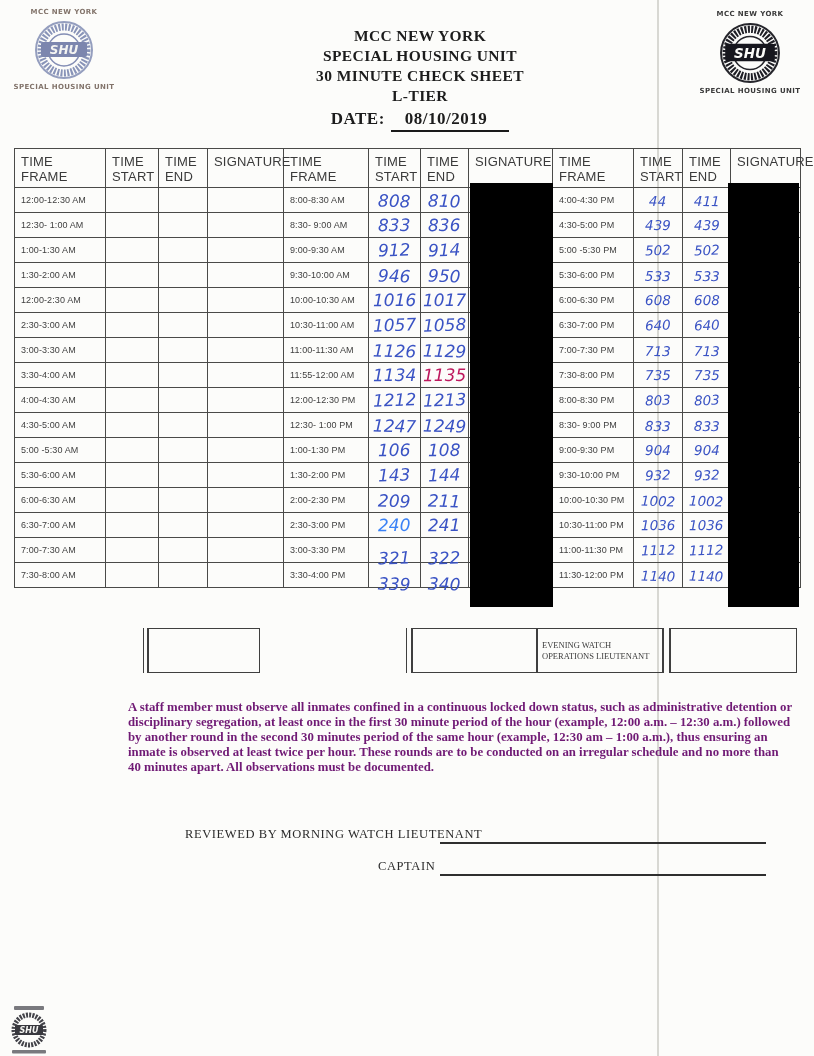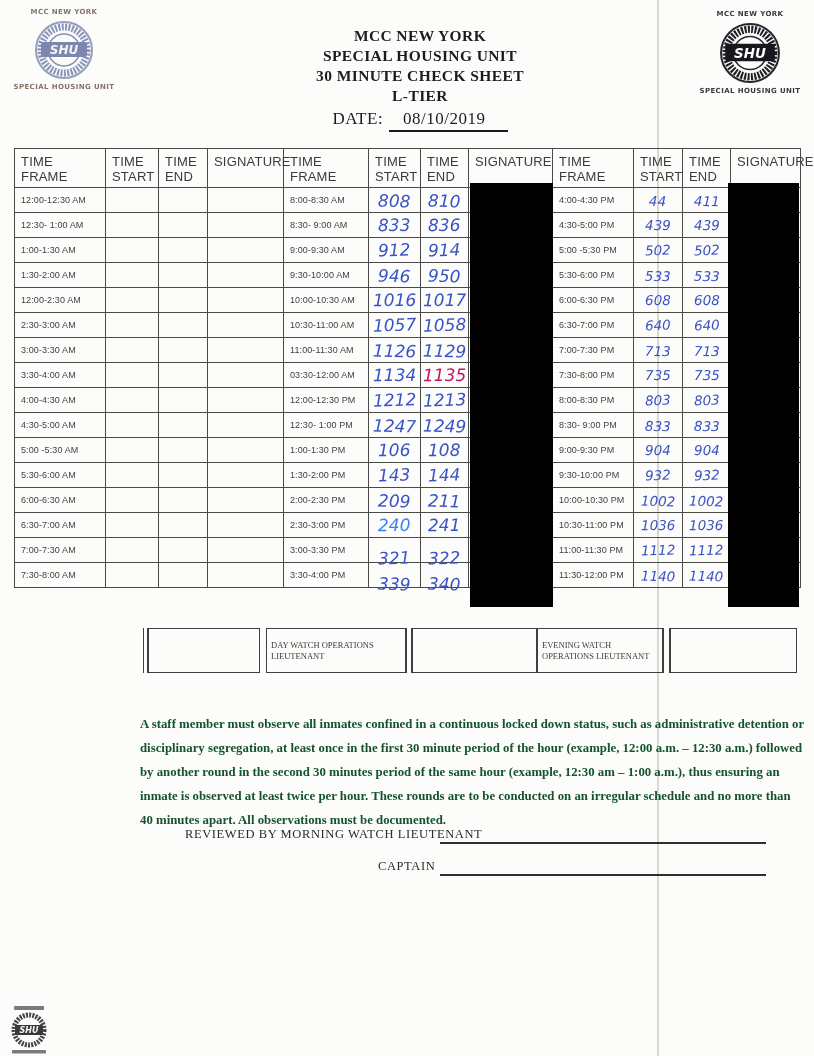--- a/index.html
+++ b/index.html
@@ -20,21 +20,21 @@
   }
   .logo-left .logo-top,.logo-left .logo-bottom{color:#6d5c52; opacity:.85;}
   .logo-right .logo-top,.logo-right .logo-bottom{color:#3a3a3a;}
   .seal{display:block; margin:3px auto;}
   .seal-left{opacity:.72; filter:blur(.3px);}
   .corner-stamp{position:absolute; left:8px; top:1004px; opacity:.85;}
   
   .title-block{position:absolute; left:240px; top:26px; width:360px; text-align:center;
     font-family:"Liberation Serif", serif; color:#1c1c1c;}
   .title-line{font-size:15.5px; font-weight:bold; letter-spacing:.4px; line-height:20px;}
-  .date-line{margin-top:3px; font-size:17px; font-weight:normal; letter-spacing:.5px;}
+  .date-line{margin-top:3px; font-size:17px; font-weight:bold; letter-spacing:.5px;}
   .date-value{display:inline-block; border-bottom:2px solid #1a1a1a; padding:0 22px 1px 14px; margin-left:6px;}
   
   table.check{position:absolute; left:14px; top:148px; width:786px;
     border-collapse:collapse; table-layout:fixed;}
   table.check th, table.check td{border:1px solid #4a4a48; overflow:visible;}
   table.check th{
     height:33px; font-size:13px; font-weight:normal; color:#3a3a3a;
     text-align:left; vertical-align:top; padding:5px 2px 0 6px; letter-spacing:.2px;
   }
   table.check th:first-child span{display:inline-block; width:40px;}
@@ -53,23 +53,23 @@
   .redaction-mid{left:470px; top:183px; width:83px; height:424px;}
   .redaction-right{left:728px; top:183px; width:71px; height:424px;}
   
   .wbox{position:absolute; top:628px; height:45px; border:1px solid #3f3f3f; box-sizing:border-box;
     font-family:"Liberation Serif", serif; font-size:8.5px; line-height:10.5px; color:#3c3c3c;
     padding:11px 0 0 4px;}
   .wdiv{position:absolute; top:628px; height:45px; border-left:1px solid #3f3f3f;
     border-right:1px solid #3f3f3f; box-sizing:border-box;}
   .wempty{position:absolute; top:628px; height:45px; border:1px solid #3f3f3f; box-sizing:border-box;}
   
-  .notice{position:absolute; left:128px; top:700px; width:666px; margin:12px;
+  .notice{position:absolute; left:128px; top:700px; width:666px; margin:0;
     font-family:"Liberation Serif", serif; font-weight:bold; font-size:12.8px;
-    line-height:24px; color:#14532d; text-align:left;}
+    line-height:15px; color:#701a75; text-align:left;}
   
   .review-label{position:absolute; font-family:"Liberation Serif", serif; font-size:12.5px;
     letter-spacing:.6px; color:#2b2b2b; white-space:nowrap;}
   .lbl-reviewed{left:185px; top:827px;}
   .lbl-captain{left:378px; top:859px;}
   .sig-line{position:absolute; height:1.5px; background:#2e2e2e;}
   .line-reviewed{left:440px; top:842px; width:326px;}
   .line-captain{left:440px; top:874px; width:326px;}
 </style>
 </head>
@@ -249,21 +249,21 @@
           <td class="tf s3"><span>7:00-7:30 PM</span></td>
           <td class="hw s3" style="color: rgb(58, 83, 196);"><span>713</span></td>
           <td class="hw s3" style="color: rgb(58, 83, 196);"><span>713</span></td>
           <td class="sig s3"></td>
         </tr>
         <tr>
           <td class="tf s1"><span>3:30-4:00 AM</span></td>
           <td class="hw s1" style="color: rgb(58, 83, 196);"></td>
           <td class="hw s1" style="color: rgb(58, 83, 196);"></td>
           <td class="sig s1"></td>
-          <td class="tf s2"><span>03:30-12:00 AM</span></td>
+          <td class="tf s2"><span>11:55-12:00 AM</span></td>
           <td class="hw s2" style="color: rgb(58, 83, 196);"><span>1134</span></td>
           <td class="hw s2" style="color: #be185d;"><span>1135</span></td>
           <td class="sig s2"></td>
           <td class="tf s3"><span>7:30-8:00 PM</span></td>
           <td class="hw s3" style="color: rgb(58, 83, 196);"><span>735</span></td>
           <td class="hw s3" style="color: rgb(58, 83, 196);"><span>735</span></td>
           <td class="sig s3"></td>
         </tr>
         <tr>
           <td class="tf s1"><span>4:00-4:30 AM</span></td>
@@ -378,21 +378,20 @@
           <td class="sig s3"></td>
         </tr>
       </tbody>
   </table>
 
   <div class="redaction redaction-mid"></div>
   <div class="redaction redaction-right"></div>
 
   <div class="wdiv" style="left:143px;width:5px;"></div>
   <div class="wempty" style="left:148px;width:112px;"></div>
-  <div class="wbox" style="left:266px;width:140px;">DAY WATCH OPERATIONS LIEUTENANT</div>
   <div class="wdiv" style="left:406px;width:6px;"></div>
   <div class="wempty" style="left:412px;width:125px;"></div>
   <div class="wbox" style="left:537px;width:126px;">EVENING WATCH OPERATIONS LIEUTENANT</div>
   <div class="wdiv" style="left:663px;width:7px;"></div>
   <div class="wempty" style="left:670px;width:127px;"></div>
 
   <p class="notice">A staff member must observe all inmates confined in a continuous locked down status, such as administrative detention or disciplinary segregation, at least once in the first 30 minute period of the hour (example, 12:00 a.m. – 12:30 a.m.) followed by another round in the second 30 minutes period of the same hour (example, 12:30 am – 1:00 a.m.), thus ensuring an inmate is observed at least twice per hour. These rounds are to be conducted on an irregular schedule and no more than 40 minutes apart. All observations must be documented.</p>
 
   <span class="review-label lbl-reviewed">REVIEWED BY MORNING WATCH LIEUTENANT</span>
   <div class="sig-line line-reviewed"></div>

